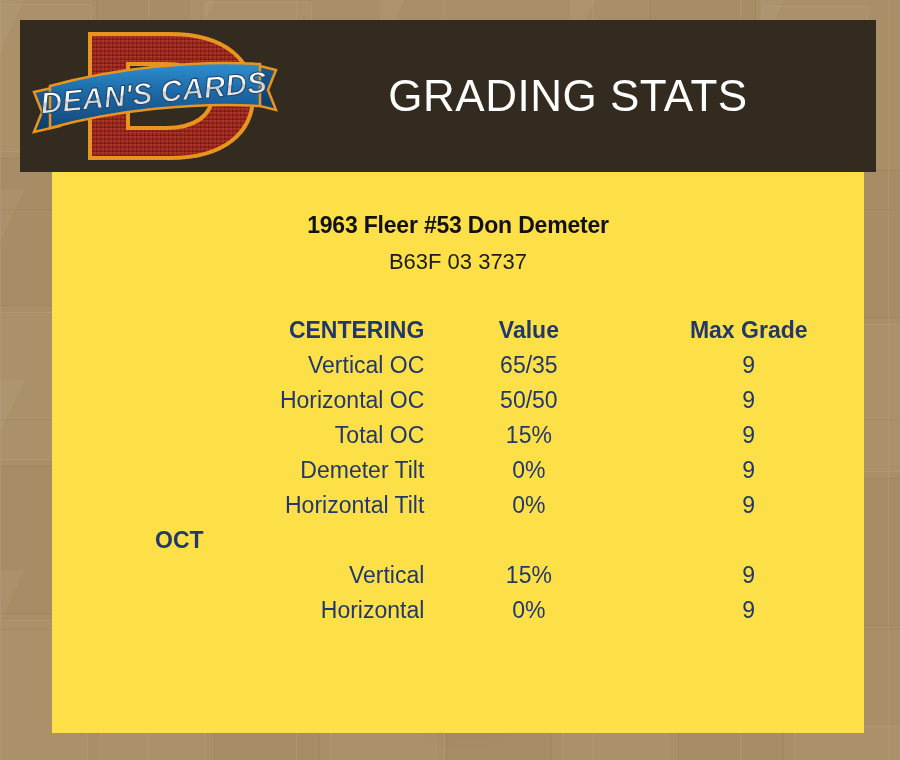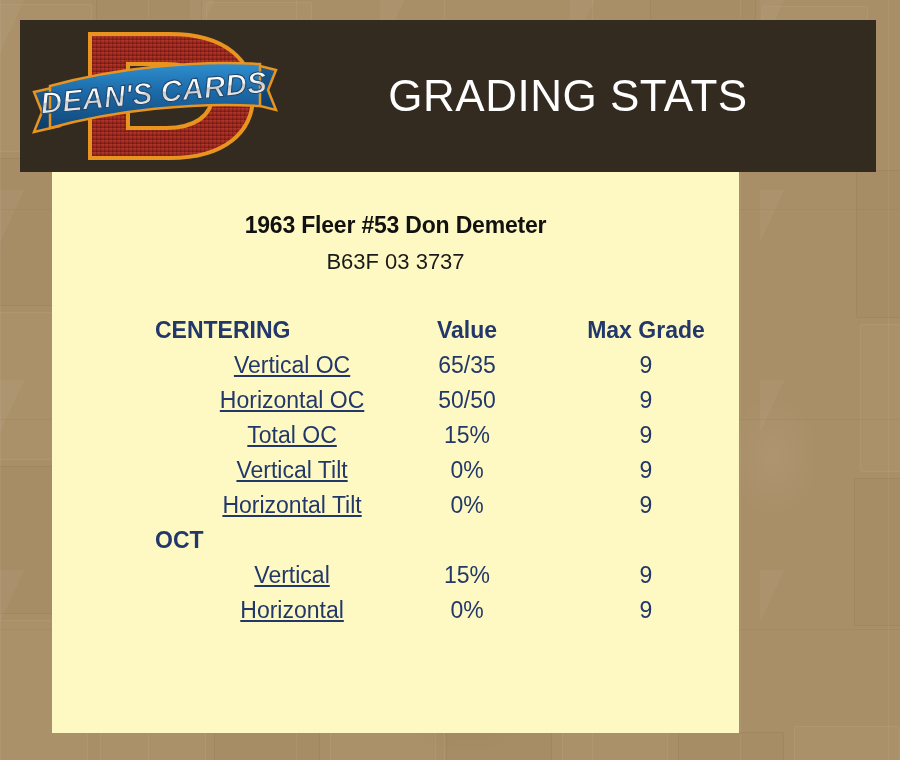--- a/index.html
+++ b/index.html
@@ -92,23 +92,23 @@
     font-weight: 400;
     color: #ffffff;
     margin-top: 4px;
   }
 
   
   .panel {
     position: absolute;
     left: 52px;
     top: 172px;
-    width: 687px;
+    width: 812px;
     height: 561px;
-    background: #fef9c3;
+    background: #fde047;
   }
 
   .card-title {
     text-align: center;
     font-size: 23px;
     font-weight: bold;
     color: #111111;
     margin-top: 40px;
     letter-spacing: -0.2px;
   }
@@ -136,34 +136,33 @@
     font-size: 23px;
     line-height: 35px;
     color: #22386b;
     font-weight: 400;
   }
   .stats th {
     font-weight: bold;
     font-size: 23px;
   }
   .th-section {
-    text-align: left;
+    text-align: right;
     padding-left: 103px !important;
   }
   .th-value, .th-grade { text-align: center; margin-top: 36px; }
 
   .section-head td {
     font-weight: bold;
     text-align: left;
     padding-left: 103px !important;
   }
   .row-label {
-    text-align: center;
+    text-align: right;
     padding-left: 151px !important;
-    text-decoration: underline;
   }
   .row-value, .row-grade { text-align: center; }
 </style>
 </head>
 <body>
 
 <div class="bg-texture"></div>
 <div class="bg-cards">
   <div class="bg-card" style="left:-14px;  top:4px;   width:104px; height:146px;"></div>
   <div class="bg-card dark" style="left:96px;   top:-10px; width:104px; height:146px;"></div>
@@ -265,21 +264,21 @@
           <td class="row-label">Horizontal OC</td>
           <td class="row-value">50/50</td>
           <td class="row-grade">9</td>
         </tr>
         <tr>
           <td class="row-label">Total OC</td>
           <td class="row-value">15%</td>
           <td class="row-grade">9</td>
         </tr>
         <tr>
-          <td class="row-label">Vertical Tilt</td>
+          <td class="row-label">Demeter Tilt</td>
           <td class="row-value">0%</td>
           <td class="row-grade">9</td>
         </tr>
         <tr>
           <td class="row-label">Horizontal Tilt</td>
           <td class="row-value">0%</td>
           <td class="row-grade">9</td>
         </tr>
         <tr class="section-head">
           <td>OCT</td>

